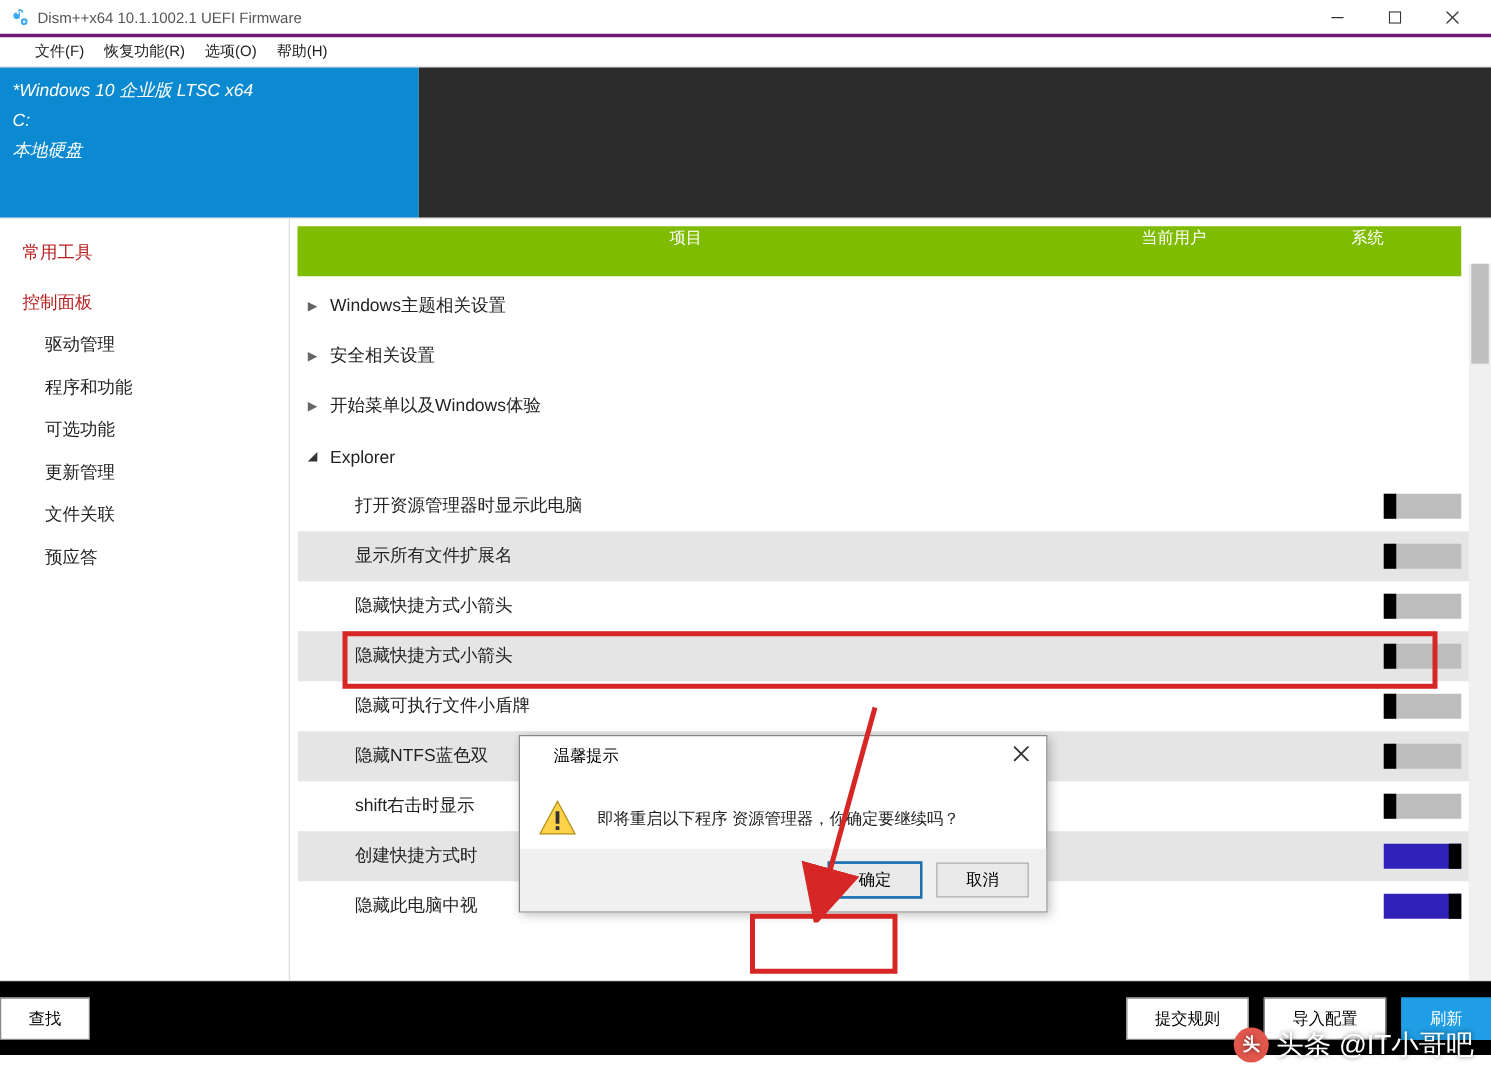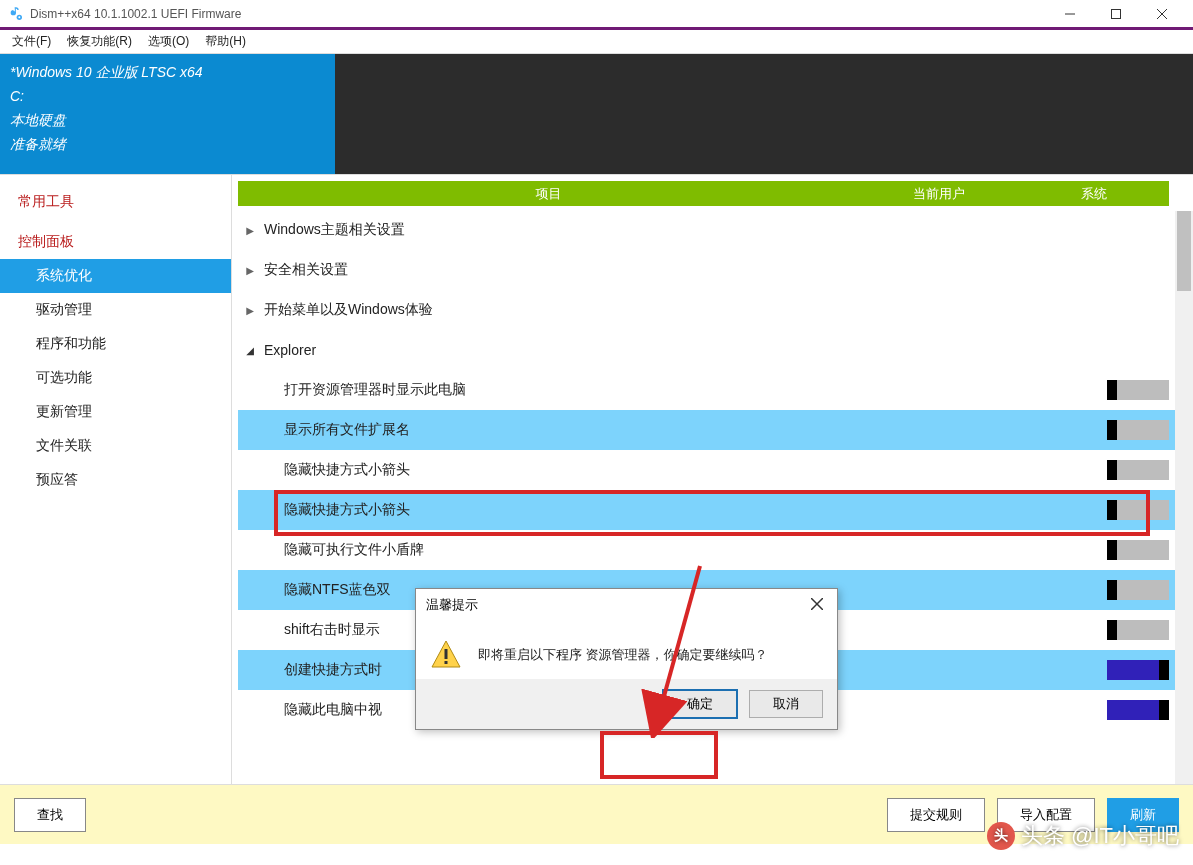--- a/index.html
+++ b/index.html
@@ -4,63 +4,63 @@
 <style>
 * { margin: 0; padding: 0; box-sizing: border-box; font-family: "Microsoft YaHei", "Segoe UI", sans-serif; }
 body { width: 1193px; height: 865px; background: #fff; overflow: hidden; position: relative; }
 
 .titlebar { height: 30px; background: #fff; display: flex; align-items: center; padding: 0 8px; border-bottom: 3px solid #701a75; }
 .titlebar .app-icon { width: 16px; height: 16px; margin-right: 6px; }
 .titlebar .title { flex: 1; font-size: 12px; color: #555; }
 .titlebar .win-controls { display: flex; }
 .titlebar .win-btn { width: 46px; height: 30px; display: flex; align-items: center; justify-content: center; color: #555; font-size: 12px; cursor: pointer; }
 
-.menubar { height: 24px; background: #fff; display: flex; align-items: center; padding: 0 4px; border-bottom: 1px solid #ddd; }
+.menubar { height: 24px; background: #fff; display: flex; align-items: center; padding: 0 20px; border-bottom: 1px solid #ddd; }
 .menubar .menu-item { padding: 2px 8px; font-size: 12px; color: #222; cursor: pointer; }
 
 .info-strip { height: 120px; display: flex; }
 .info-panel { width: 335px; background: #0b8ad1; color: #fff; padding: 6px 10px; font-size: 14px; line-height: 24px; font-style: italic; }
 .info-dark { flex: 1; background: #2c2c2c; }
 
 .body-area { height: 610px; display: flex; border-top: 1px solid #ddd; }
 .sidebar { width: 232px; border-right: 1px solid #ddd; background: #fff; padding-top: 4px; overflow: hidden; }
 .side-cat { padding: 14px 18px 8px; font-size: 14px; color: #b91c1c; }
 .side-item { padding: 8px 0 8px 36px; font-size: 14px; color: #222; cursor: pointer; }
 .side-item.active { background: #209ee5; color: #fff; }
 
 .main { flex: 1; display: flex; flex-direction: column; position: relative; }
-.col-header { height: 25px; background: #7fbc00; color: #fff; display: flex; align-items: center; font-size: 13px; margin: 6px 24px 4px 6px; }
+.col-header { height: 40px; background: #7fbc00; color: #fff; display: flex; font-size: 13px; margin: 6px 24px 4px 6px; }
 .col-header .col-item { flex: 1; text-align: center; }
 .col-header .col-user { width: 160px; text-align: center; }
 .col-header .col-sys { width: 150px; text-align: center; }
 
 .tree { flex: 1; position: relative; overflow: hidden; margin-left: 6px; }
 .tree-row { height: 40px; display: flex; align-items: center; font-size: 14px; color: #222; padding-right: 24px; }
-.tree-row.striped { background: #7dd3fc; }
+.tree-row.striped { background: #e5e5e5; }
 .tree-row .arrow { width: 16px; text-align: center; color: #666; font-size: 10px; margin-left: 4px; }
 .tree-row .arrow.expanded { color: #333; }
 .tree-row .label { flex: 1; padding-left: 6px; }
 .tree-row.leaf .label { padding-left: 46px; }
 .tree-row .toggle { width: 62px; height: 20px; background: #bdbdbd; position: relative; margin-left: auto; }
 .tree-row .toggle .knob { position: absolute; width: 10px; height: 20px; background: #000; top: 0; }
 .tree-row .toggle .knob.left { left: 0; }
 .tree-row .toggle .knob.right { right: 0; }
 .tree-row .toggle.purple { background: #3021b8; }
 .highlight-box { position: absolute; border: 4px solid #d72626; pointer-events: none; }
 
 .scrollbar-v { position: absolute; right: 0; top: 36px; bottom: 0; width: 18px; background: #f0f0f0; }
 .scrollbar-v .thumb { position: absolute; left: 2px; right: 2px; top: 0; height: 80px; background: #c0c0c0; }
 
-.footer { height: 60px; display: flex; align-items: center; padding: 0 14px; gap: 12px; border-top: 1px solid #ddd; background: #fef9c3; }
+.footer { height: 60px; display: flex; align-items: center; padding: 0 0; gap: 12px; border-top: 1px solid #ddd; background: #000000; }
 .footer .spacer { flex: 1; }
 .btn { height: 34px; padding: 0 22px; font-size: 13px; background: #fff; border: 1px solid #888; cursor: pointer; display: inline-flex; align-items: center; justify-content: center; }
 .btn.primary { background: #209ee5; color: #fff; border-color: #209ee5; }
 
 .dialog { position: absolute; left: 415px; top: 588px; width: 423px; background: #fff; border: 1px solid #888; box-shadow: 2px 2px 8px rgba(0,0,0,.25); }
-.dialog .dlg-title { height: 32px; display: flex; align-items: center; padding: 0 10px; font-size: 13px; }
+.dialog .dlg-title { height: 32px; display: flex; align-items: center; padding: 0 10px; font-size: 13px; margin-left: 17px; }
 .dialog .dlg-title .dlg-close { margin-left: auto; font-size: 16px; cursor: pointer; width: 20px; text-align: center; }
 .dialog .dlg-body { padding: 18px 14px 8px; display: flex; align-items: center; gap: 16px; font-size: 13px; color: #222; }
 .dialog .dlg-body .warn-icon { width: 32px; height: 32px; }
 .dialog .dlg-footer { height: 50px; background: #f0f0f0; display: flex; align-items: center; justify-content: flex-end; gap: 12px; padding: 0 14px; }
 .dlg-btn { height: 28px; width: 74px; font-size: 13px; background: #e9e9e9; border: 1px solid #adadad; cursor: pointer; }
 .dlg-btn.focus { outline: 2px solid #1c6fb1; outline-offset: -1px; border: 1px solid #2b7cc1; }
 .dlg-ok-box { position: absolute; border: 4px solid #d72626; pointer-events: none; }
 
 .arrow-svg { position: absolute; pointer-events: none; }
 
@@ -102,31 +102,29 @@
   <span class="menu-item">恢复功能(R)</span>
   <span class="menu-item">选项(O)</span>
   <span class="menu-item">帮助(H)</span>
 </div>
 
 <div class="info-strip">
   <div class="info-panel">
     <div>*Windows 10 企业版 LTSC x64</div>
     <div>C:</div>
     <div>本地硬盘</div>
-    <div>准备就绪</div>
   </div>
   <div class="info-dark"></div>
 </div>
 
 <div class="body-area">
 
   <div class="sidebar">
     <div class="side-cat">常用工具</div>
     <div class="side-cat">控制面板</div>
-    <div class="side-item active">系统优化</div>
     <div class="side-item">驱动管理</div>
     <div class="side-item">程序和功能</div>
     <div class="side-item">可选功能</div>
     <div class="side-item">更新管理</div>
     <div class="side-item">文件关联</div>
     <div class="side-item">预应答</div>
   </div>
 
   <div class="main">
     <div class="col-header">

